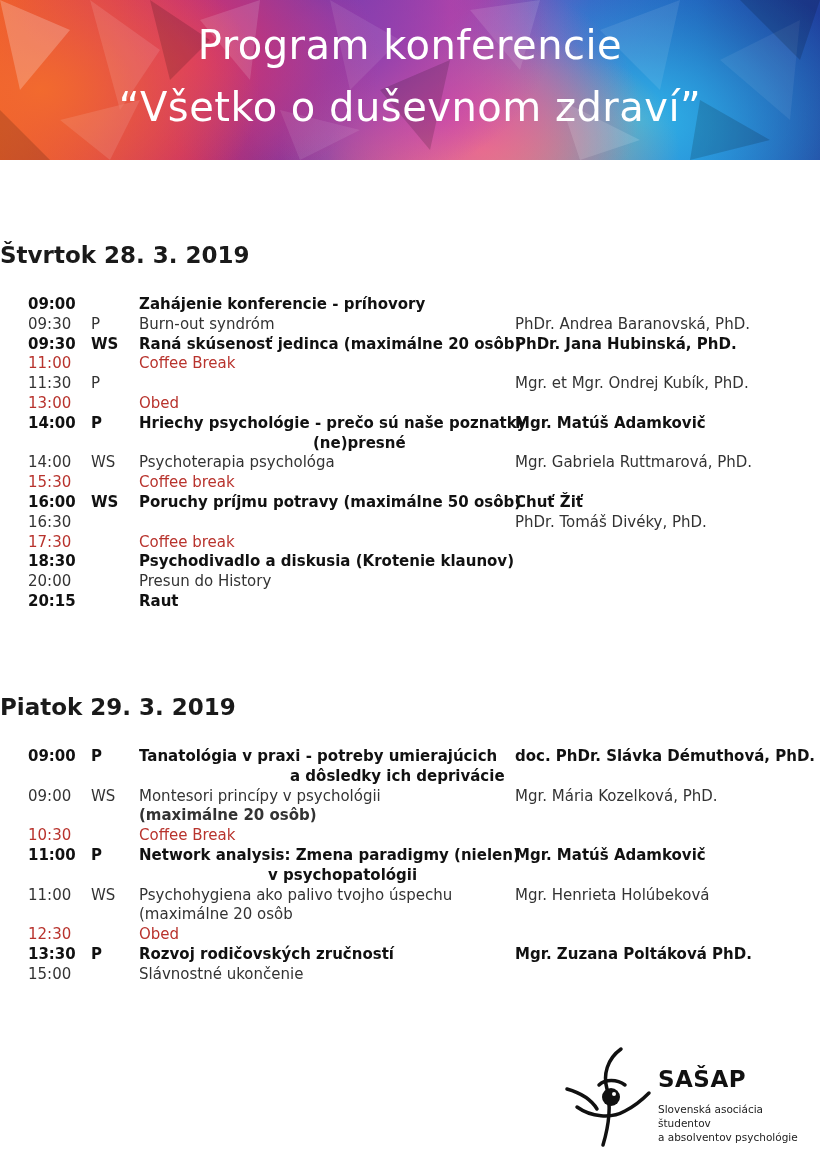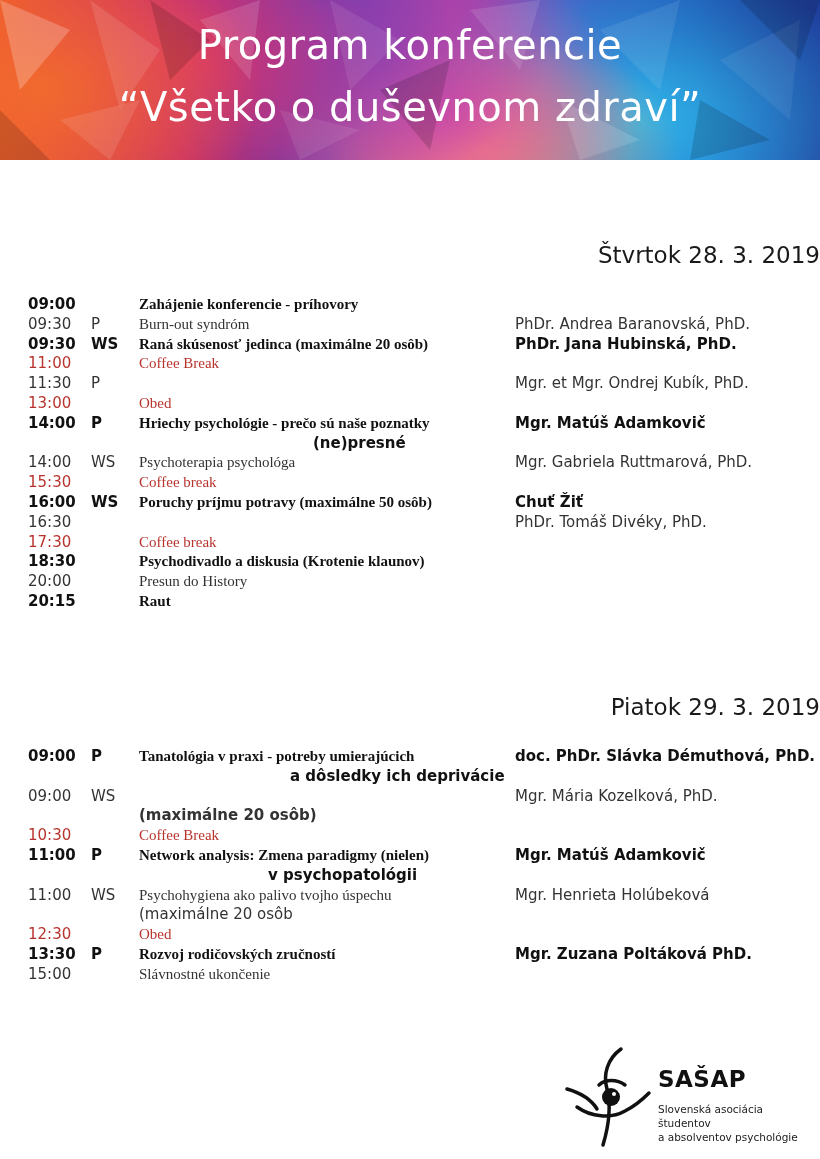--- a/index.html
+++ b/index.html
@@ -15,27 +15,27 @@
       radial-gradient(ellipse 240px 160px at 640px 120px, #2fb4e8 0%, rgba(47,180,232,0) 100%),
       radial-gradient(ellipse 220px 160px at 780px 40px, #1e3f9e 0%, rgba(30,63,158,0) 100%),
       linear-gradient(90deg, #ee5a2a 0%, #c42d6a 22%, #5c36a8 40%, #b542a8 55%, #3b5cc4 72%, #1f6fd0 85%, #233e9a 100%);
   }
   .banner .facets { position:absolute; inset:0; }
   .banner .title { position:absolute; left:0; width:820px; text-align:center; color:#fff;
     font-family:"DejaVu Sans", sans-serif; font-size:40px; letter-spacing:0.5px; }
   .banner .t1 { top:22px; }
   .banner .t2 { top:84px; }
 
-  .day-heading { position:absolute; left:0; width:820px; text-align:right; font-size:23px; color:#1a1a1a; }
+  .day-heading { position:absolute; left:0; width:820px; text-align:left; font-size:23px; color:#1a1a1a;font-weight:bold; }
 
   .row { position:absolute; left:0; width:820px; height:20px; font-size:15px; line-height:20px; }
   .row span { position:absolute; white-space:nowrap; }
   .c-time { left:28px; }
   .c-type { left:91px; }
-  .c-title { left:139px;font-family:Liberation Serif, serif; }
+  .c-title { left:139px; }
   .c-speaker { left:515px; }
   .bold { font-weight:bold; color:#111; }
   .normal { color:#333; }
   .red { color:#b8332d; }
 
   .logo { position:absolute; left:563px; top:1045px; width:250px; height:105px; }
   .logo-name { position:absolute; left:658px; top:1066px; font-size:23px; font-weight:bold; color:#111; letter-spacing:0.5px; }
   .logo-sub { position:absolute; left:658px; top:1102px; font-size:10.5px; line-height:14px; color:#222; width:160px; }
 </style>
 </head>
@@ -170,20 +170,21 @@
       <span class="c-type">P</span>
       <span class="c-title">Tanatológia v praxi - potreby umierajúcich</span>
       <span class="c-speaker">doc. PhDr. Slávka Démuthová, PhD.</span>
     </div>
     <div class="row bold" style="top: 765.8px;">
       <span style="left: 290px;">a dôsledky ich deprivácie</span>
     </div>
     <div class="row normal" style="top: 785.6px;">
       <span class="c-time">09:00</span>
       <span class="c-type">WS</span>
+      <span class="c-title">Montesori princípy v psychológii</span>
       <span class="c-speaker">Mgr. Mária Kozelková, PhD.</span>
     </div>
     <div class="row normal" style="top: 805.4px; font-weight: bold;">
       <span style="left: 139px;">(maximálne 20 osôb)</span>
     </div>
     <div class="row red" style="top: 825.2px;">
       <span class="c-time">10:30</span>
       <span class="c-type"></span>
       <span class="c-title">Coffee Break</span>
       <span class="c-speaker red"></span>

